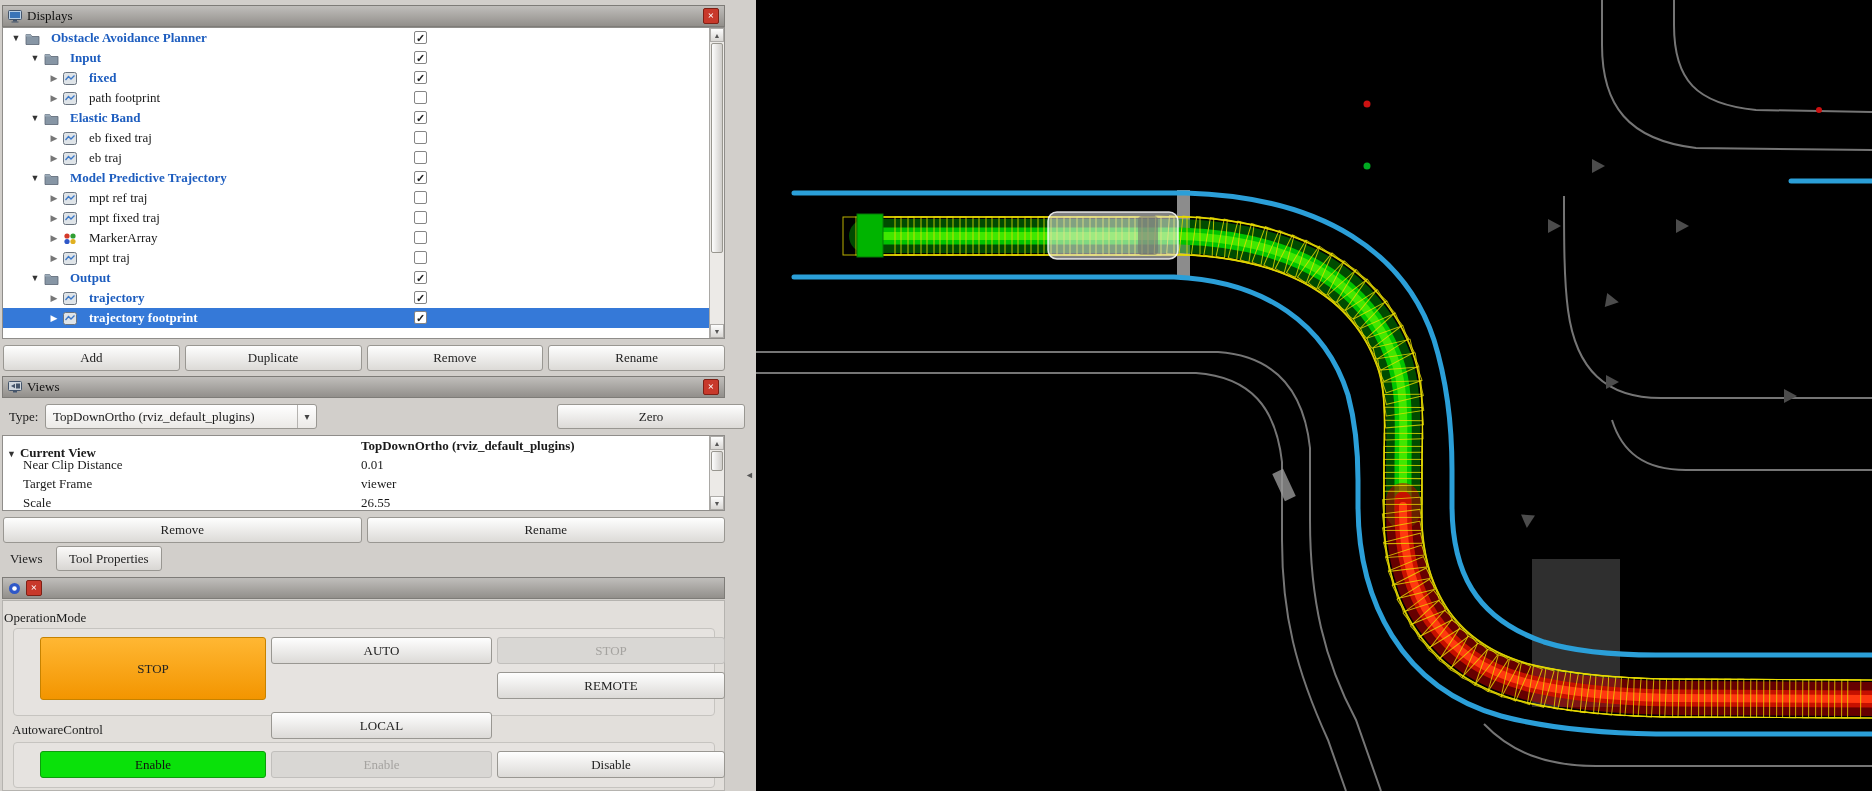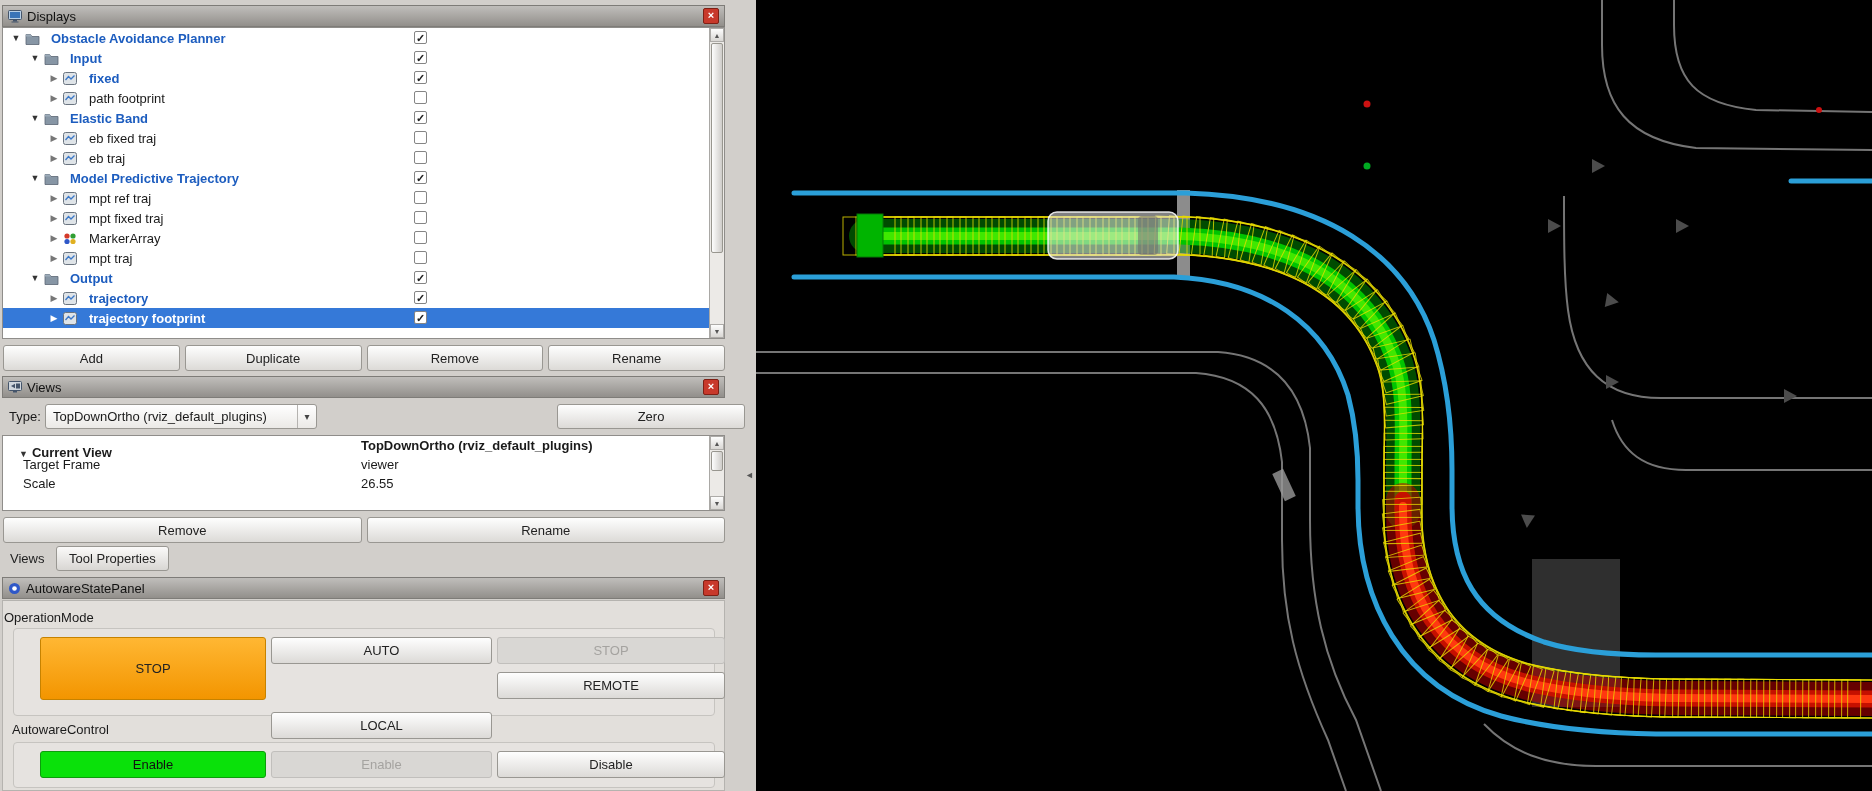--- a/index.html
+++ b/index.html
@@ -1,17 +1,17 @@
 <!DOCTYPE html>
 <html><head>
 <meta charset="utf-8">
 <style>
   html,body{margin:0;padding:0;background:#000;}
   body{width:1872px;height:791px;overflow:hidden;font-family:"Liberation Sans",sans-serif;}
-  .app{position:relative;width:1872px;height:706px;}
+  .app{position:relative;width:1872px;height:706px;font-family:Liberation Serif, serif;}
 
   
   .left{position:absolute;left:0;top:0;width:756px;height:791px;background:#d2cfcb;font-size:13px;color:#1a1a1a;}
   .titlebar{position:absolute;left:2px;width:723px;height:22px;background:linear-gradient(#c0bebb,#928f8b);
             border:1px solid #7e7c78;display:flex;align-items:center;gap:5px;padding:0 5px;box-sizing:border-box;}
   .tb-title{flex:1;color:#111;}
   .tb-close{width:14px;height:14px;background:#c8392b;border:1px solid #7e2015;border-radius:2px;color:#fff;
             font-size:11px;line-height:12px;text-align:center;font-weight:bold;}
   .tb-icon{display:flex;align-items:center;}
 
@@ -52,21 +52,21 @@
   .combo{position:absolute;height:25px;background:linear-gradient(#ffffff,#ebe9e6);border:1px solid #999792;
          border-radius:3px;display:flex;align-items:center;box-sizing:border-box;}
   .combo-text{flex:1;padding-left:7px;white-space:nowrap;overflow:hidden;}
   .combo-arrow{width:18px;text-align:center;color:#444;font-size:10px;border-left:1px solid #b5b3b0;line-height:23px;}
 
   
   #view-props{position:absolute;left:2px;top:435px;width:723px;height:76px;background:#fff;
               border:1px solid #8f8d8a;overflow:hidden;box-sizing:border-box;}
   .prow{height:19px;display:flex;align-items:center;white-space:nowrap;}
   .pname{width:358px;padding-left:20px;box-sizing:border-box;overflow:hidden;}
-  .prow.first .pname{padding-left:16px;font-weight:bold;margin-top:14px;}
+  .prow.first .pname{padding-left:4px;font-weight:bold;margin-top:14px;}
   .parrow{font-size:9px;color:#333;margin-right:4px;}
   .pval{flex:1;overflow:hidden;}
   .prow.first .pval{font-weight:bold;}
 
   
   .tab-plain{position:absolute;left:10px;top:551px;color:#222;}
   .tab-boxed{position:absolute;left:56px;top:546px;height:25px;padding:0 12px;background:linear-gradient(#fbfaf9,#d8d6d3);
              border:1px solid #999792;border-radius:3px;display:flex;align-items:center;color:#222;box-sizing:border-box;}
 
   
@@ -305,20 +305,24 @@
     </div>
     <div class="btn abs" style="left:537px;top:404px;width:188px;height:25px">Zero</div>
 
     <div id="view-props">
       <div id="prop-rows">
           <div class="prow first">
             <span class="pname"><span class="parrow">▼</span><span>Current View</span></span>
             <span class="pval">TopDownOrtho (rviz_default_plugins)</span>
           </div>
           <div class="prow">
+            <span class="pname"><span>Near Clip Distance</span></span>
+            <span class="pval">0.01</span>
+          </div>
+          <div class="prow">
             <span class="pname"><span>Target Frame</span></span>
             <span class="pval">viewer</span>
           </div>
           <div class="prow">
             <span class="pname"><span>Scale</span></span>
             <span class="pval">26.55</span>
           </div>
         </div>
       <div class="sbar">
         <div class="sb-up">▲</div>
@@ -335,21 +339,20 @@
     <div class="tab-plain">Views</div>
     <div class="tab-boxed">Tool Properties</div>
 
     <div class="titlebar" style="top:577px">
       <span class="tb-icon">
         <svg width="13" height="13" viewBox="0 0 13 13">
             <circle cx="6.5" cy="6.5" r="5.5" fill="#2f58c8"></circle>
             <circle cx="6.5" cy="6.5" r="2.3" fill="#fff"></circle>
           </svg>
       </span>
-      <span class="tb-title">AutowareStatePanel</span>
       <span class="tb-close">×</span>
     </div>
 
     <div class="statebody"></div>
 
     <div class="lbl" style="left:4px;top:610px">OperationMode</div>
 
     <div class="grpframe" style="left:13px;top:628px;width:700px;height:86px"></div>
     <div class="btn abs" id="stop-main" style="left:20px;top:637px;width:226px;height:63px">STOP</div>
     <div class="btn abs" style="left:251px;top:637px;width:221px;height:27px">AUTO</div>

